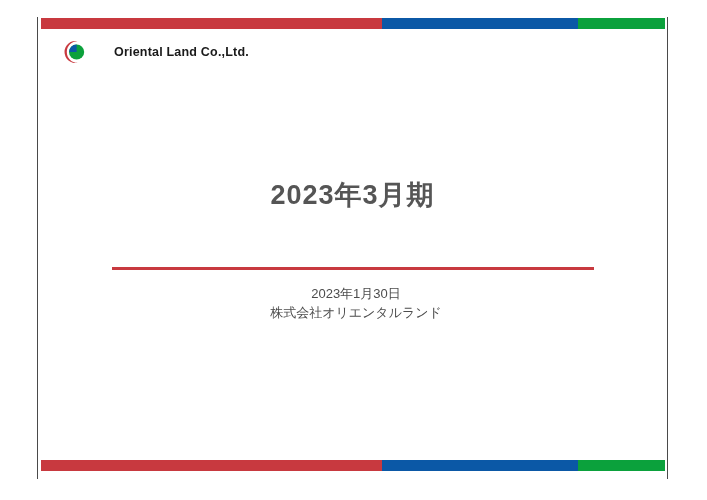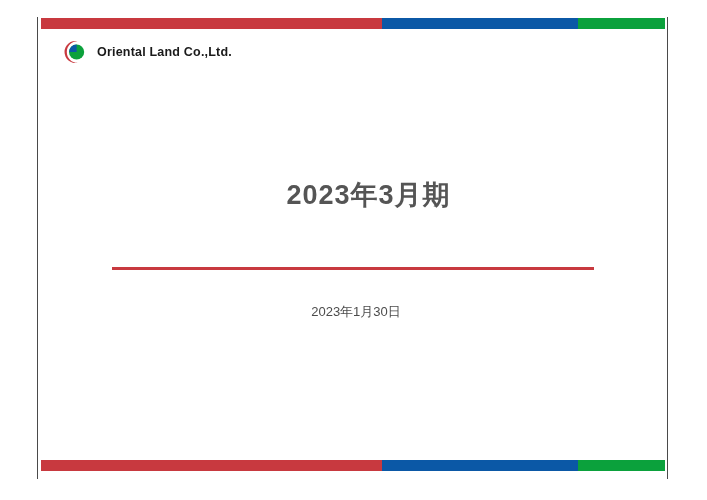--- a/index.html
+++ b/index.html
@@ -61,36 +61,35 @@
     display: flex;
     align-items: center;
   }
   .logo-mark {
     width: 28px;
     height: 28px;
     flex: 0 0 28px;
     position: relative;
   }
   .logo-text {
-    margin-left: 9px;
+    margin-left: 26px;
     font-size: 12.5px;
     font-weight: bold;
     color: #1a1a1a;
     letter-spacing: 0.2px;
     white-space: nowrap;
   }
 
   
   .title-block {
     position: absolute;
     left: 37px;
     top: 178px;
     width: 631px;
     text-align: center;
-    padding-left: 16px;
   }
   .title-line {
     font-size: 27px;
     font-weight: bold;
     color: #555555;
     line-height: 1.28;
     letter-spacing: 1px;
     white-space: nowrap;
   }
 
@@ -101,21 +100,21 @@
     top: 267px;
     width: 482px;
     height: 2.5px;
     background: #c8393f;
   }
 
   
   .subtitle-block {
     position: absolute;
     left: 37px;
-    top: 303px;
+    top: 285px;
     width: 638px;
     text-align: center;
   }
   .subtitle-line {
     font-size: 13px;
     color: #4c4c4c;
     line-height: 1.45;
     white-space: nowrap;
   }
 </style>
@@ -147,20 +146,21 @@
   </div>
 
   <div class="title-block">
     <div class="title-line">2023年3月期</div>
   </div>
 
   <div class="divider"></div>
 
   <div class="subtitle-block">
     <div class="subtitle-line">2023年1月30日</div>
+    <div class="subtitle-line">株式会社オリエンタルランド</div>
   </div>
 
   <div class="colorbar bottom">
     <div class="seg-red"></div>
     <div class="seg-blue"></div>
     <div class="seg-green"></div>
   </div>
 
 </div>
 

